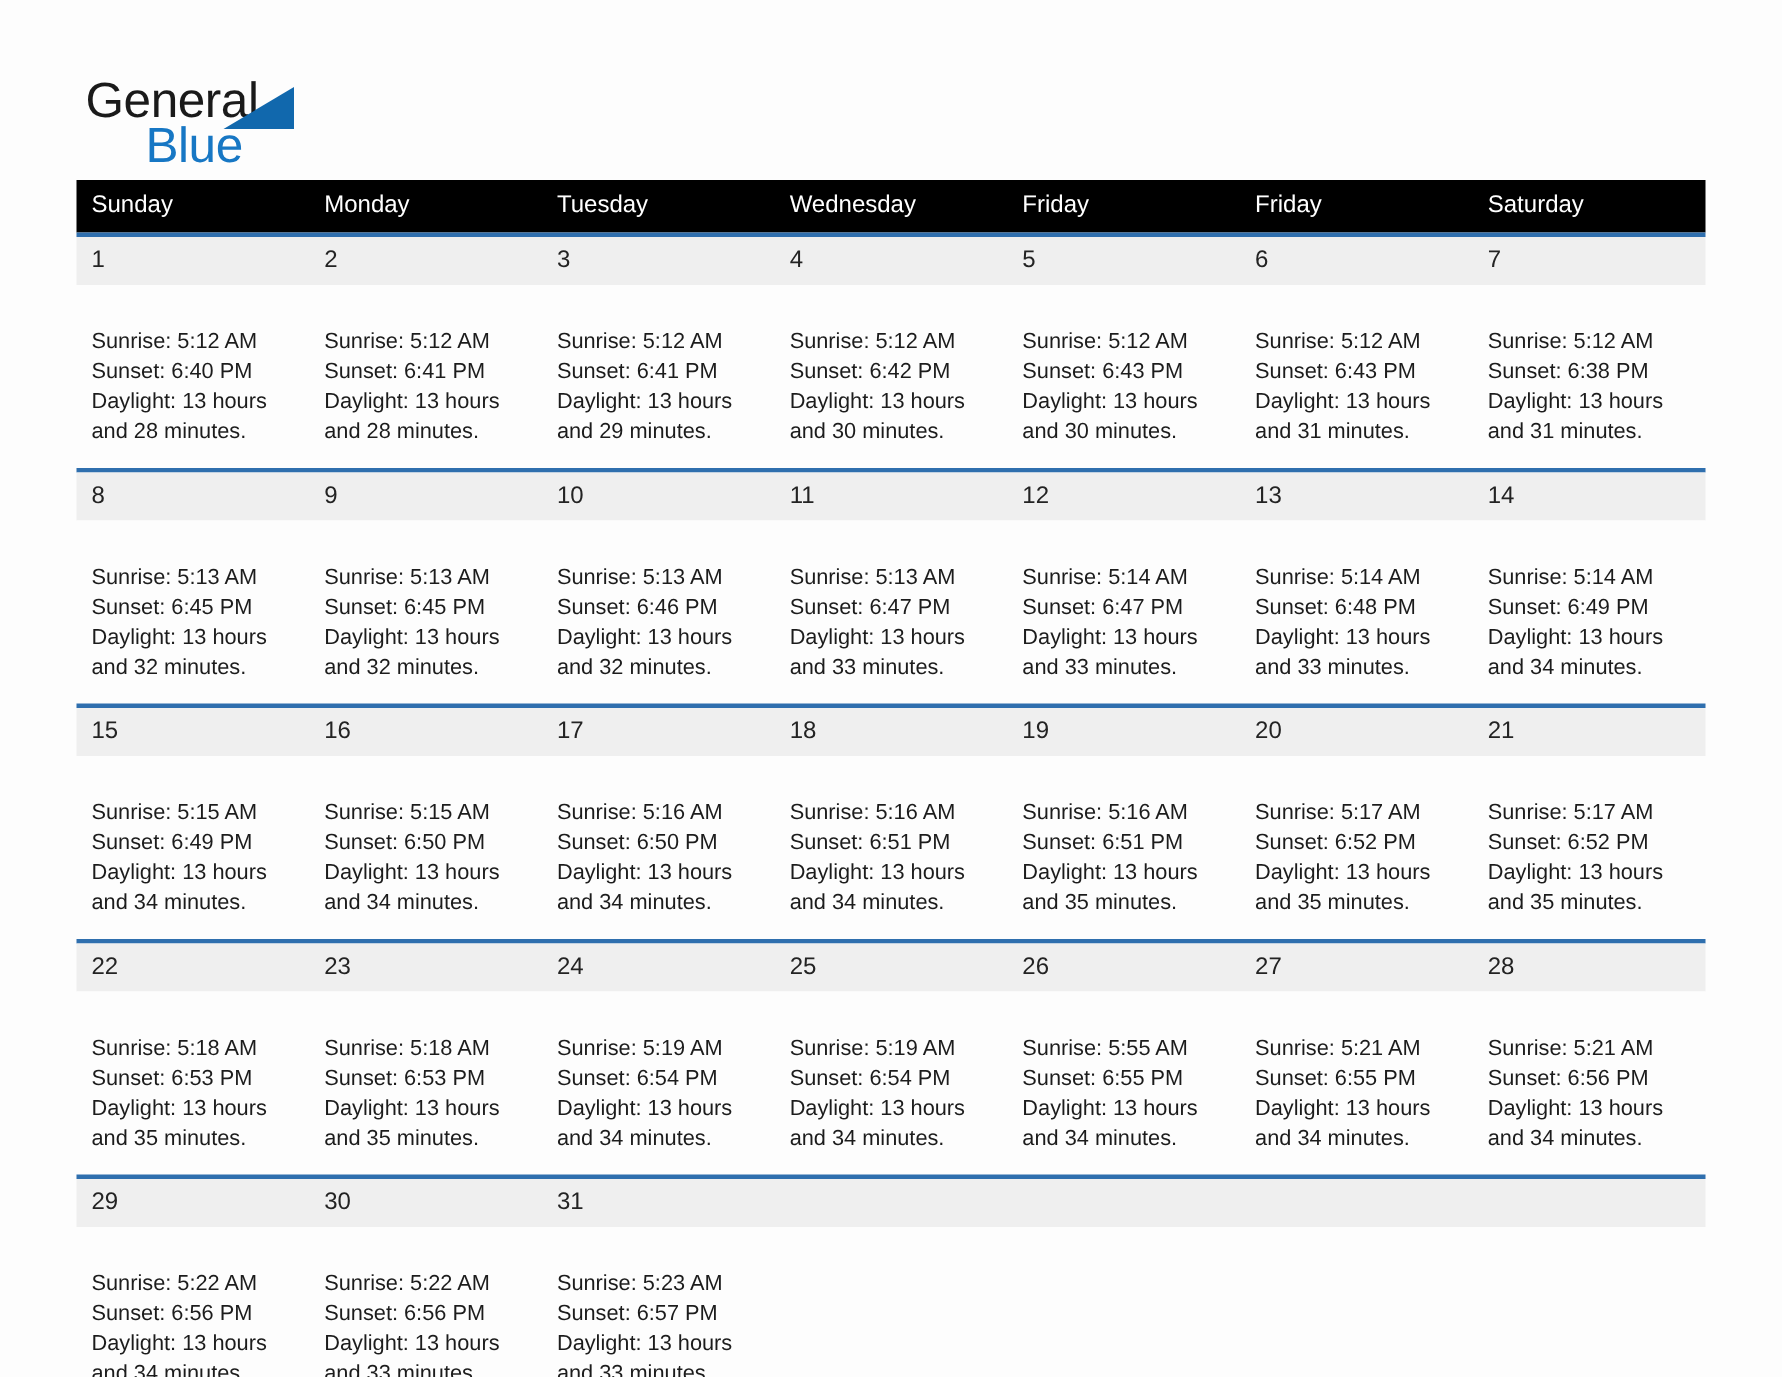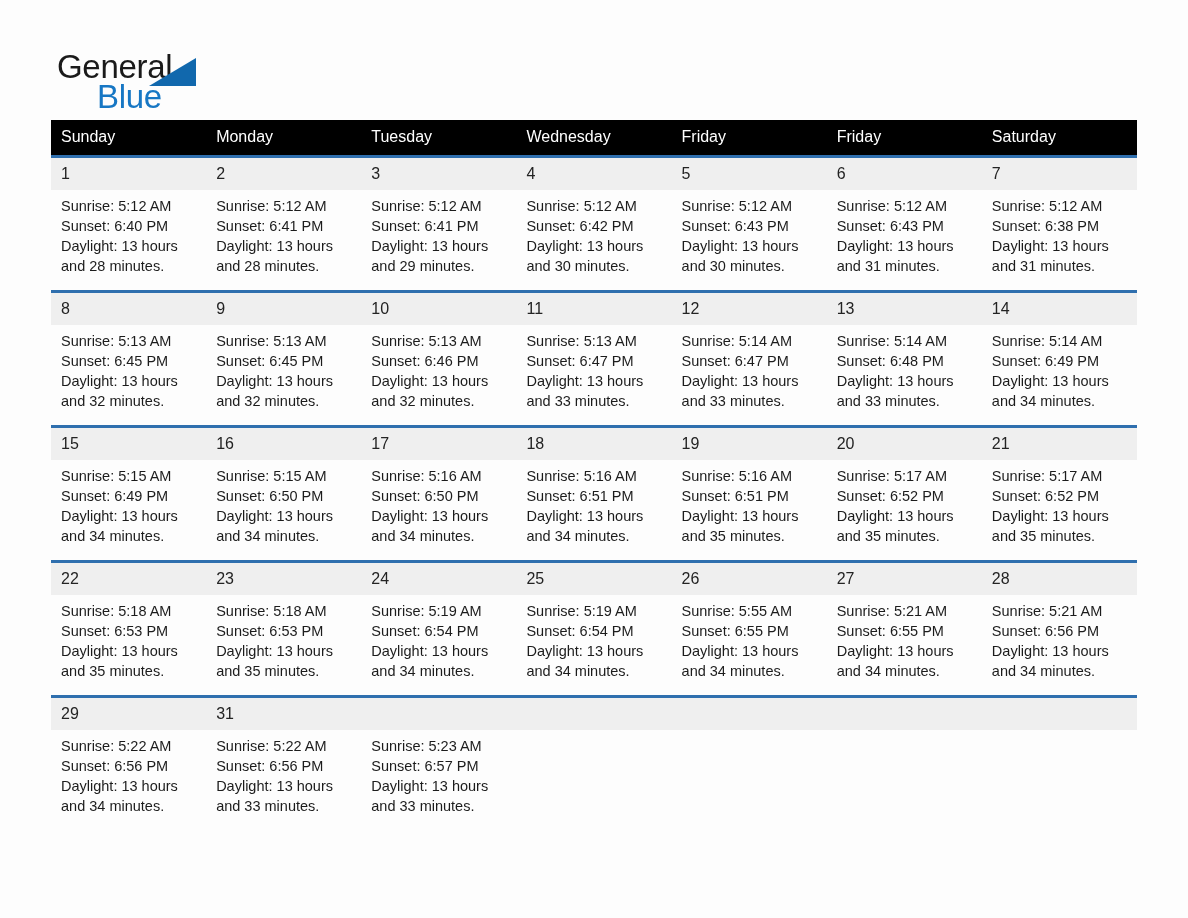--- a/index.html
+++ b/index.html
@@ -125,20 +125,21 @@
     min-height: 32px;
   }
   .week .details {
     display: grid;
     grid-template-columns: repeat(7, 1fr);
     background: #fdfdfd;
   }
   .detail {
     padding: 6px 8px 14px 10px;
     min-height: 100px;
+    margin-top: 22px;
   }
   .detail-line {
     font-size: 14.5px;
     line-height: 20px;
     color: #1c1c1c;
     white-space: nowrap;
   }
   .empty-cell { }
 </style>
 </head>
@@ -394,20 +395,21 @@
           <div class="detail-line">Daylight: 13 hours</div>
           <div class="detail-line">and 34 minutes.</div>
         </div>
       </div>
     </div>
 
     <div class="week">
       <div class="week-sep"></div>
       <div class="daynums">
         <div class="daynum">29</div>
+        <div class="daynum">30</div>
         <div class="daynum">31</div>
         <div class="daynum"></div>
         <div class="daynum"></div>
         <div class="daynum"></div>
         <div class="daynum"></div>
       </div>
       <div class="details">
         <div class="detail">
           <div class="detail-line">Sunrise: 5:22 AM</div>
           <div class="detail-line">Sunset: 6:56 PM</div>

